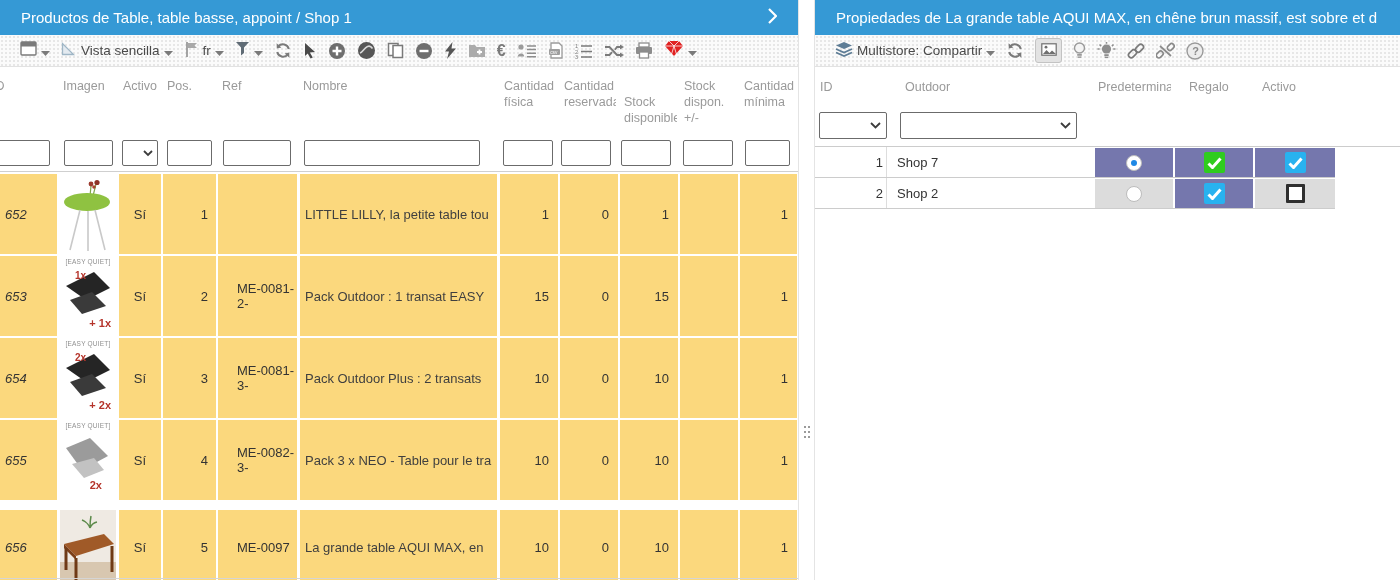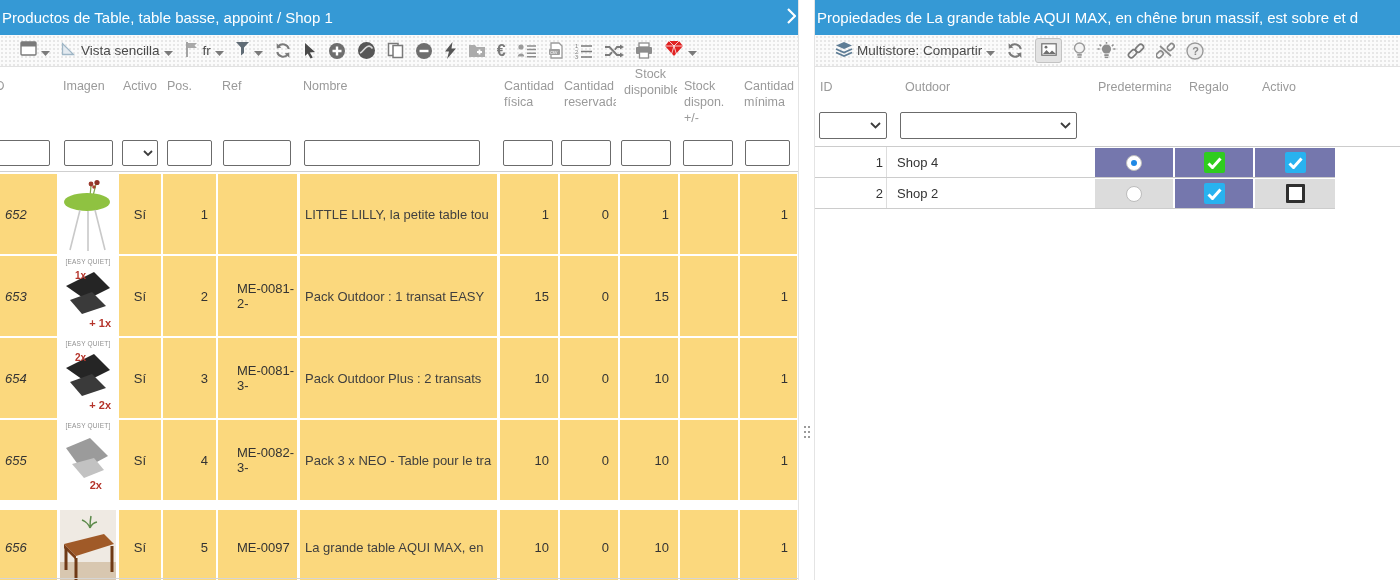--- a/index.html
+++ b/index.html
@@ -9,21 +9,21 @@
   
   .panel-left  { position:absolute; left:0;   top:0; width:798px; height:580px; }
   .panel-right { position:absolute; left:815px; top:0; width:585px; height:580px; }
   .splitter { position:absolute; left:798px; top:0; width:17px; height:580px; background:#fff;
               border-left:1px solid #e4e4e4; border-right:1px solid #e4e4e4; }
   .grip { position:absolute; left:5px; top:426px; width:8px; height:16px; }
   .grip::before { content:""; position:absolute; width:2px; height:2px; background:#9a9a9a;
       box-shadow:0 5px 0 #9a9a9a, 0 10px 0 #9a9a9a, 4px 0 0 #9a9a9a, 4px 5px 0 #9a9a9a, 4px 10px 0 #9a9a9a; }
 
   .blue-header { height:35px; background:#3599d5; color:#fff; font-size:15px;
-      display:flex; align-items:center; padding:0 2px; white-space:nowrap; overflow:hidden; }
+      display:flex; align-items:center; padding:0 21px; white-space:nowrap; overflow:hidden; }
   .blue-header .spacer { flex:1; }
 
   .toolbar { height:32px; display:flex; align-items:center; gap:11px; padding-left:20px;
       background-color:#fbfbfb;
       background-image:radial-gradient(#e7e7e7 0.8px, transparent 0.9px);
       background-size:4px 4px;
       border-bottom:1px solid #e2e2e2; white-space:nowrap; }
   .tbtn { display:flex; align-items:center; gap:4px; cursor:default; }
   .tlabel { font-size:13.5px; color:#4a4a4a; }
   .euro { font-size:16px; font-weight:bold; color:#7a7a7a; line-height:1; }
@@ -33,21 +33,21 @@
   
   .lheaders span { position:absolute; font-size:12.5px; line-height:16px; color:#9a9a9a; overflow:hidden; }
   .lh-id  { left:-8px;  top:78px; width:22px; height:17px; }
   .lh-img { left:63px;  top:78px; width:50px; height:17px; }
   .lh-act { left:123px; top:78px; width:40px; height:17px; }
   .lh-pos { left:167px; top:78px; width:45px; height:17px; }
   .lh-ref { left:222px; top:78px; width:70px; height:17px; }
   .lh-nom { left:303px; top:78px; width:190px; height:17px; }
   .lh-q1  { left:504px; top:78px; width:52px; height:34px; }
   .lh-q2  { left:564px; top:78px; width:52px; height:34px; }
-  .lh-q3  { left:624px; top:66px; width:53px; height:34px;text-align:center; }
+  .lh-q3  { left:624px; top:94px; width:53px; height:34px; }
   .lh-q4  { left:684px; top:78px; width:52px; height:50px; }
   .lh-q5  { left:744px; top:78px; width:52px; height:34px; }
 
   .fin, .fsel { position:absolute; top:140px; height:26px; border:1px solid #6b6b6b; border-radius:2px;
       background:#fff; font:13px "Liberation Sans", sans-serif; padding:0 4px; outline:none; }
   .fsel { display:flex; align-items:center; justify-content:flex-end; padding-right:4px; }
 
   .ltable { position:absolute; top:171px; left:0; width:798px; height:409px; border-top:1px solid #cfcfcf; overflow:hidden; }
   .lrow { position:absolute; left:0; width:798px; }
   .lcell { position:absolute; top:0; height:100%; background:#fbd87d; display:flex; align-items:center;
@@ -500,21 +500,21 @@
       </span>
     <span class="rsel2">
         <svg width="11" height="7" viewBox="0 0 11 7">
           <path d="M1 1l4.5 4.5L10 1" fill="none" stroke="#3c3c3c" stroke-width="1.8"></path>
         </svg>
       </span>
 
     <div class="rtable">
       <div class="rrow rr1">
         <span class="rid">1</span>
-        <span class="rtienda">Shop 4</span>
+        <span class="rtienda">Shop 7</span>
       </div>
       <div class="rrow rr2">
         <span class="rid">2</span>
         <span class="rtienda">Shop 2</span>
       </div>
 
       <div class="bc r1 bc-pred purple">
         <span class="radio sel"></span>
       </div>
       <div class="bc r1 bc-reg purple">

